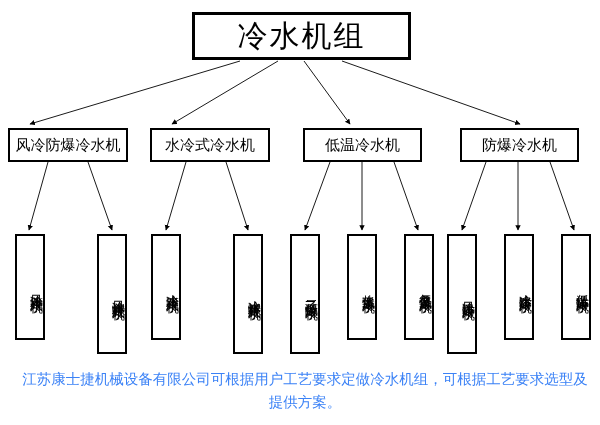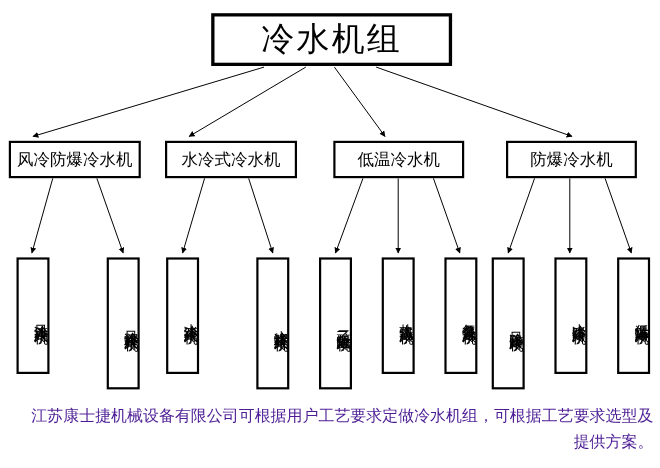--- a/index.html
+++ b/index.html
@@ -61,22 +61,22 @@
     justify-content: center;
     letter-spacing: 1px;
   }
   .caption {
     position: absolute;
     left: 16px;
     top: 368px;
     width: 578px;
     font-size: 14.5px;
     line-height: 1.62;
-    color: #4c1d95;
-    text-align: right;
+    color: #3b82f6;
+    text-align: center;
   }
 </style>
 </head>
 <body>
 
 <div id="diagram">
 
   <svg id="edges" viewBox="0 0 600 425">
     <defs>
       <marker id="arrowhead" markerWidth="7" markerHeight="7" refX="5.4" refY="3" orient="auto" markerUnits="strokeWidth">

